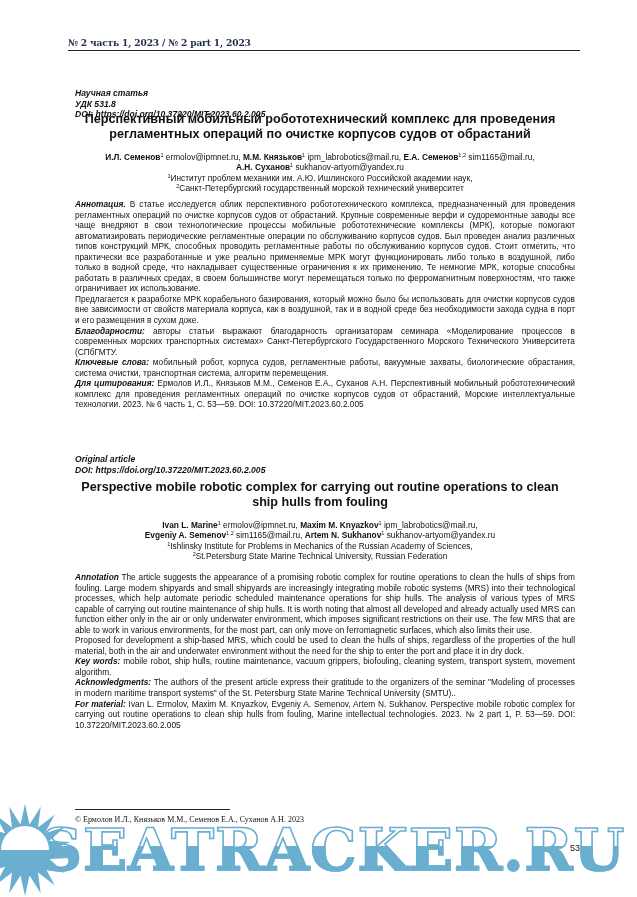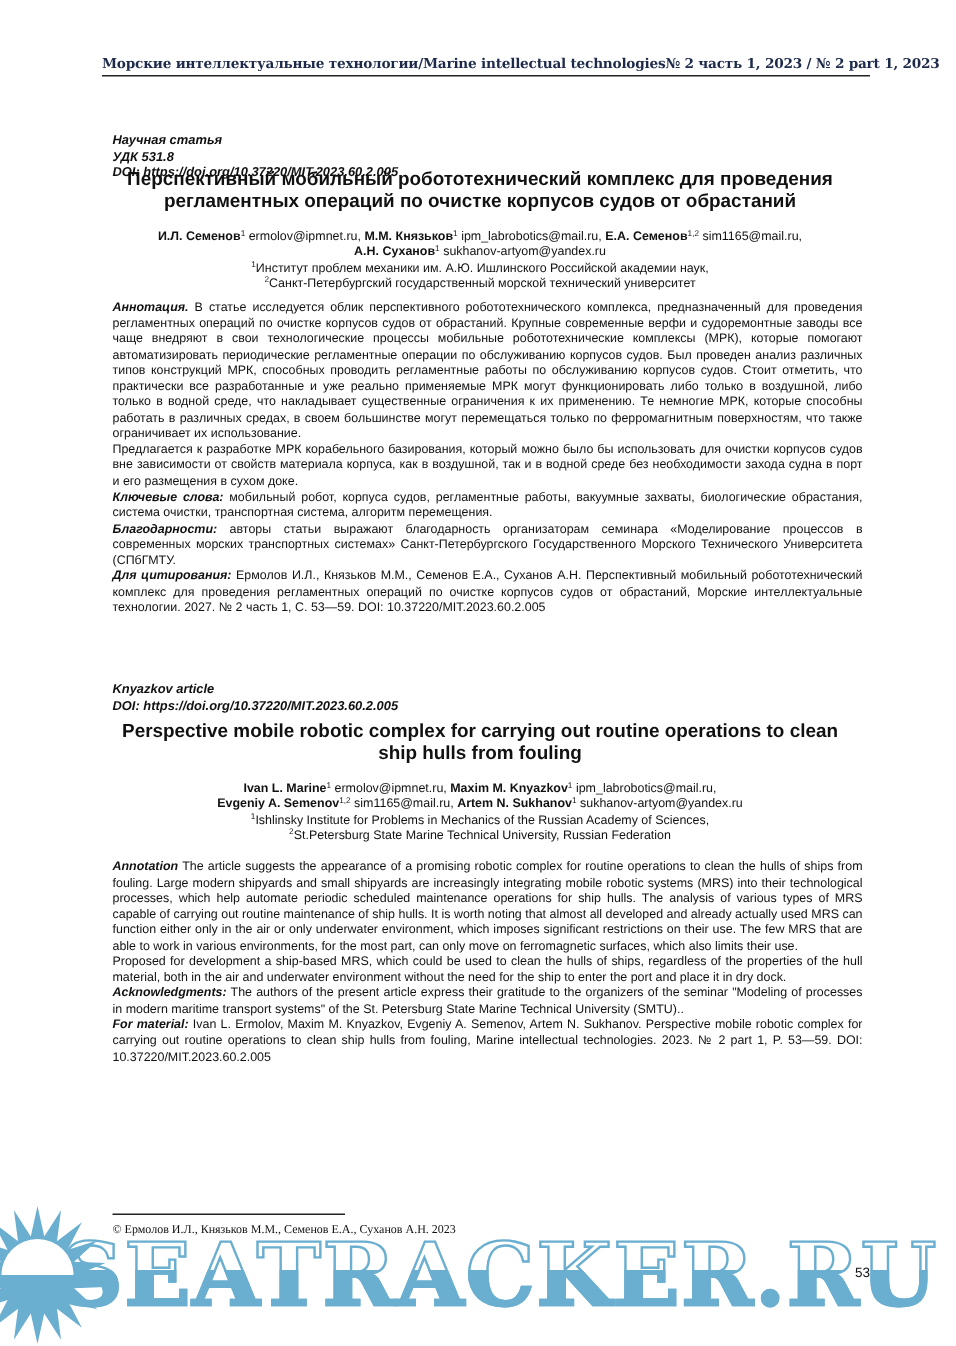--- a/index.html
+++ b/index.html
@@ -48,21 +48,20 @@
              color: transparent; -webkit-text-stroke: 1.6px #6aaed0;
              background: linear-gradient(to bottom, #ffffff 0%, #ffffff 44%, #6aaed0 44%, #6aaed0 100%);
              -webkit-background-clip: text; background-clip: text; }
 </style>
 </head>
 <body>
 
 <div class="page">
 
   <div class="running-head">
-    <span>Морские интеллектуальные технологии/Marine intellectual technologies</span>
     <span>№ 2 часть 1, 2023 / № 2 part 1, 2023</span>
   </div>
 
   <div class="meta" style="top:88px;">
     <div>Научная статья</div>
     <div>УДК 531.8</div>
     <div>DOI: https://doi.org/10.37220/MIT.2023.60.2.005</div>
   </div>
 
   <div class="title" style="top:112px;">
@@ -79,27 +78,27 @@
     <div>
       <b>А.Н. Суханов</b><sup>1</sup> <span>sukhanov-artyom@yandex.ru</span>
     </div>
     <div><sup>1</sup><span>Институт проблем механики им. А.Ю. Ишлинского Российской академии наук,</span></div>
     <div><sup>2</sup><span>Санкт-Петербургский государственный морской технический университет</span></div>
   </div>
 
   <div class="body-block" style="top:199px;">
     <p><b>Аннотация.</b><span> В статье исследуется облик перспективного робототехнического комплекса, предназначенный для проведения регламентных операций по очистке корпусов судов от обрастаний. Крупные современные верфи и судоремонтные заводы все чаще внедряют в свои технологические процессы мобильные робототехнические комплексы (МРК), которые помогают автоматизировать периодические регламентные операции по обслуживанию корпусов судов. Был проведен анализ различных типов конструкций МРК, способных проводить регламентные работы по обслуживанию корпусов судов. Стоит отметить, что практически все разработанные и уже реально применяемые МРК могут функционировать либо только в воздушной, либо только в водной среде, что накладывает существенные ограничения к их применению. Те немногие МРК, которые способны работать в различных средах, в своем большинстве могут перемещаться только по ферромагнитным поверхностям, что также ограничивает их использование.</span></p>
     <p>Предлагается к разработке МРК корабельного базирования, который можно было бы использовать для очистки корпусов судов вне зависимости от свойств материала корпуса, как в воздушной, так и в водной среде без необходимости захода судна в порт и его размещения в сухом доке.</p>
+    <p><b>Благодарности:</b><span> авторы статьи выражают благодарность организаторам семинара «Моделирование процессов в современных морских транспортных системах» Санкт-Петербургского Государственного Морского Технического Университета (СПбГМТУ.</span></p>
     <p><b>Ключевые слова:</b><span> мобильный робот, корпуса судов, регламентные работы, вакуумные захваты, биологические обрастания, система очистки, транспортная система, алгоритм перемещения.</span></p>
-    <p><b>Благодарности:</b><span> авторы статьи выражают благодарность организаторам семинара «Моделирование процессов в современных морских транспортных системах» Санкт-Петербургского Государственного Морского Технического Университета (СПбГМТУ.</span></p>
-    <p><b>Для цитирования:</b><span> Ермолов И.Л., Князьков М.М., Семенов Е.А., Суханов А.Н. Перспективный мобильный робототехнический комплекс для проведения регламентных операций по очистке корпусов судов от обрастаний, Морские интеллектуальные технологии. 2027. № 2 часть 1, С. 53—59. DOI: 10.37220/MIT.2023.60.2.005</span></p>
+    <p><b>Для цитирования:</b><span> Ермолов И.Л., Князьков М.М., Семенов Е.А., Суханов А.Н. Перспективный мобильный робототехнический комплекс для проведения регламентных операций по очистке корпусов судов от обрастаний, Морские интеллектуальные технологии. 2023. № 6 часть 1, С. 53—59. DOI: 10.37220/MIT.2023.60.2.005</span></p>
   </div>
 
   <div class="meta" style="top:454px;">
-    <div>Knyazkov article</div>
+    <div>Original article</div>
     <div>DOI: https://doi.org/10.37220/MIT.2023.60.2.005</div>
   </div>
 
   <div class="title" style="top:480px;text-align:center;">
     <div>Perspective mobile robotic complex for carrying out routine operations to clean</div>
     <div>ship hulls from fouling</div>
   </div>
 
   <div class="authors" style="top:520px;">
     <div>
@@ -110,20 +109,21 @@
       <b>Evgeniy A. Semenov</b><sup>1,2</sup> <span>sim1165@mail.ru</span>,
       <b>Artem N. Sukhanov</b><sup>1</sup> <span>sukhanov-artyom@yandex.ru</span>
     </div>
     <div><sup>1</sup><span>Ishlinsky Institute for Problems in Mechanics of the Russian Academy of Sciences,</span></div>
     <div><sup>2</sup><span>St.Petersburg State Marine Technical University, Russian Federation</span></div>
   </div>
 
   <div class="body-block" style="top:572px;">
     <p><b>Annotation</b><span> The article suggests the appearance of a promising robotic complex for routine operations to clean the hulls of ships from fouling. Large modern shipyards and small shipyards are increasingly integrating mobile robotic systems (MRS) into their technological processes, which help automate periodic scheduled maintenance operations for ship hulls. The analysis of various types of MRS capable of carrying out routine maintenance of ship hulls. It is worth noting that almost all developed and already actually used MRS can function either only in the air or only underwater environment, which imposes significant restrictions on their use. The few MRS that are able to work in various environments, for the most part, can only move on ferromagnetic surfaces, which also limits their use.</span></p>
     <p>Proposed for development a ship-based MRS, which could be used to clean the hulls of ships, regardless of the properties of the hull material, both in the air and underwater environment without the need for the ship to enter the port and place it in dry dock.</p>
+    <p><b>Key words:</b><span> mobile robot, ship hulls, routine maintenance, vacuum grippers, biofouling, cleaning system, transport system, movement algorithm.</span></p>
     <p><b>Acknowledgments:</b><span> The authors of the present article express their gratitude to the organizers of the seminar "Modeling of processes in modern maritime transport systems" of the St. Petersburg State Marine Technical University (SMTU)..</span></p>
     <p><b>For material:</b><span> Ivan L. Ermolov, Maxim M. Knyazkov, Evgeniy A. Semenov, Artem N. Sukhanov. Perspective mobile robotic complex for carrying out routine operations to clean ship hulls from fouling, Marine   intellectual   technologies. 2023. № 2 part 1, P. 53—59. DOI: 10.37220/MIT.2023.60.2.005</span></p>
   </div>
 
   <div class="footnote-rule"></div>
   <div class="footnote">© Ермолов И.Л., Князьков М.М., Семенов Е.А., Суханов А.Н. 2023</div>
 
   <div class="wm-text" style="-webkit-text-stroke: 1.6px rgb(106, 174, 208);">SEATRACKER.RU</div>
   <svg class="watermark" viewBox="0 0 637 97">
     <g>

